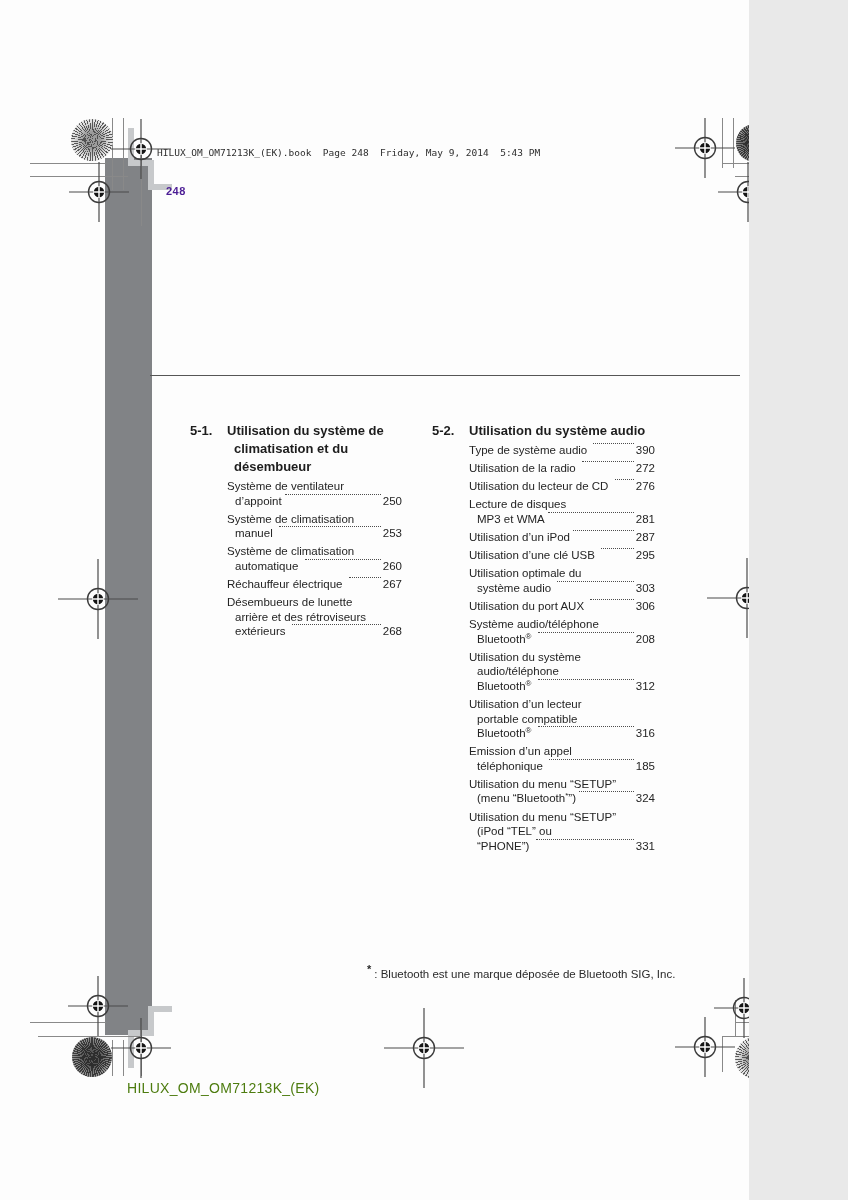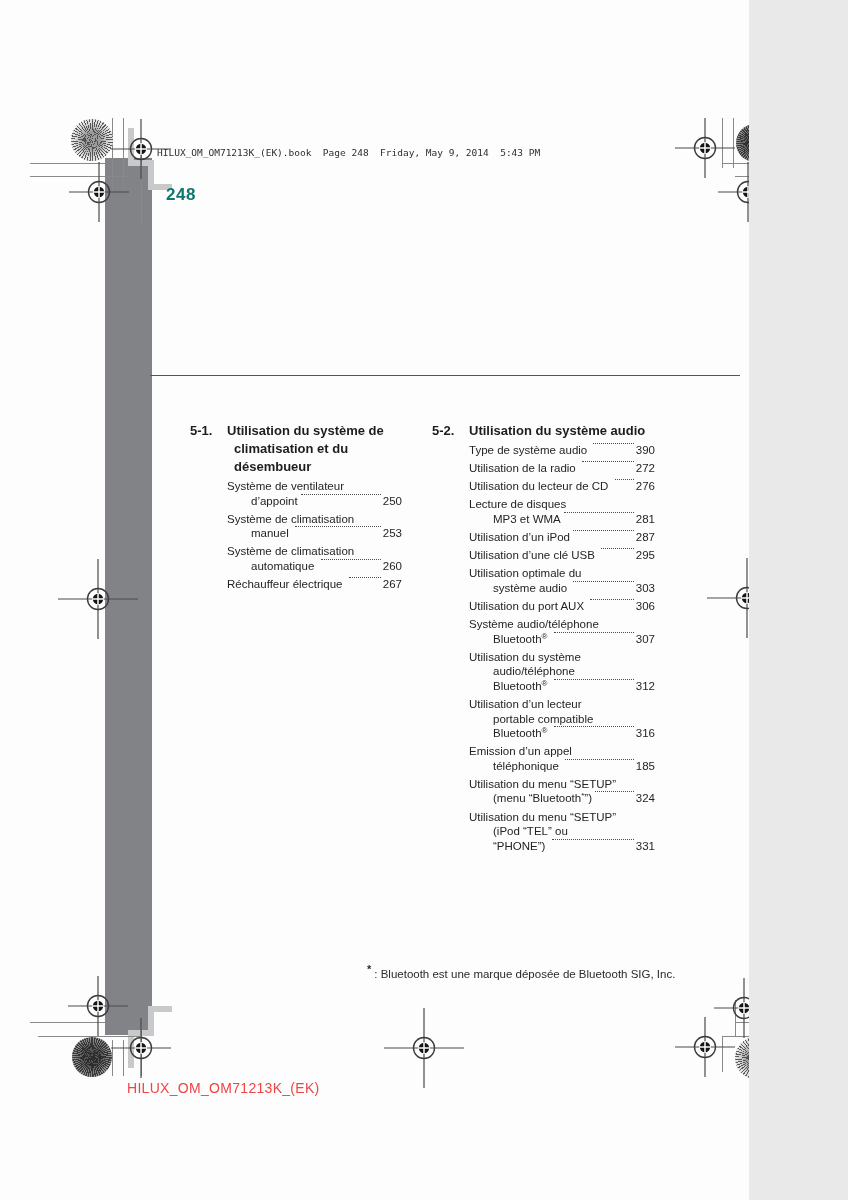--- a/index.html
+++ b/index.html
@@ -1,41 +1,41 @@
 <!DOCTYPE html>
 <html><head>
 <meta charset="utf-8">
 <style>
   html,body{margin:0;padding:0;background:#e9e9e9;}
   .page{position:relative;width:749px;height:1200px;background:#fdfdfd;overflow:hidden;
         font-family:"Liberation Sans",sans-serif;color:#2a2a2a;}
   .sidebar-band{position:absolute;left:105px;top:158px;width:47px;height:877px;background:#818386;}
   .header-line{position:absolute;left:157px;top:147px;font-family:"DejaVu Sans Mono",monospace;
                font-size:9.5px;line-height:12px;color:#2e2e2e;white-space:pre;}
-  .page-number{position:absolute;left:166px;top:185px;font-size:17px;font-weight:bold;
-               letter-spacing:.5px;color:#0f766e;}
+  .page-number{position:absolute;left:166px;top:185px;font-size:11px;font-weight:bold;
+               letter-spacing:.5px;color:#4c1d95;}
   .divider{position:absolute;left:150px;top:375px;width:590px;height:1px;background:#565656;}
   .toc{position:absolute;left:190px;top:422px;display:flex;gap:30px;}
   .toc-column{width:212px;}
   .toc-column.right{width:223px;}
   .toc-heading{display:flex;font-weight:bold;font-size:13px;line-height:18px;margin-bottom:3px;color:#1d1d1d;}
   .toc-num{flex:0 0 37px;}
   .toc-title{flex:1;}
   .toc-title .tl.cont{padding-left:7px;}
   .toc-entries{padding-left:37px;}
   .toc-entry{font-size:11.5px;line-height:14.6px;margin-bottom:3.5px;color:#242424;}
-  .toc-line.cont{padding-left:8px;margin-left:16px;}
+  .toc-line.cont{padding-left:8px;}
   .toc-line.with-page{display:flex;align-items:flex-start;}
   .line-text{flex:none;white-space:pre;}
   .leader{flex:1;border-bottom:1.6px dotted #4c4c4c;margin:0 2px 2px 3px;min-width:8px;}
   .pagenum{flex:none;}
   sup{font-size:8px;line-height:0;vertical-align:4px;}
   .footnote{position:absolute;left:367px;top:968px;font-size:11.5px;color:#2a2a2a;white-space:pre;}
   .footnote .fn-sym{font-size:11px;vertical-align:5px;margin-right:3px;font-weight:bold;}
-  .footer-line{position:absolute;left:127px;top:1080px;font-size:14px;color:#ef4444;letter-spacing:.3px;}
+  .footer-line{position:absolute;left:127px;top:1080px;font-size:14px;color:#4d7c0f;letter-spacing:.3px;}
   
   .xhair{position:absolute;pointer-events:none;}
   .tline{position:absolute;background:#898989;}
   .lgmark{position:absolute;background:#c7c9cb;}
   .pinwheel{position:absolute;border-radius:50%;}
   .pw-light{background:radial-gradient(circle,rgba(70,70,70,.45) 0 28%,rgba(0,0,0,0) 62%),
             repeating-conic-gradient(#5a5a5a 0deg 3deg,#e2e2e2 3deg 8deg);}
   .pw-dark{background:radial-gradient(circle,rgba(30,30,30,.5) 0 30%,rgba(0,0,0,0) 65%),
            repeating-conic-gradient(#3d3d3d 0deg 4deg,#909090 4deg 7deg);}
 </style>
@@ -118,20 +118,29 @@
               <span class="pagenum">260</span>
             </div>
           </div>
           <div class="toc-entry">
             <div class="toc-line with-page">
               <span class="line-text">Réchauffeur électrique </span>
               <span class="leader"></span>
               <span class="pagenum">267</span>
             </div>
           </div>
+          <div class="toc-entry">
+            <div class="toc-line"><span class="line-text">Désembueurs de lunette</span></div>
+            <div class="toc-line cont"><span class="line-text">arrière et des rétroviseurs</span></div>
+            <div class="toc-line cont with-page">
+              <span class="line-text">extérieurs </span>
+              <span class="leader"></span>
+              <span class="pagenum">268</span>
+            </div>
+          </div>
         </div>
       </div>
       <div class="toc-column right">
         <div class="toc-heading">
           <div class="toc-num">5-2.</div>
           <div class="toc-title">
             <div class="tl">Utilisation du système audio</div>
           </div>
         </div>
         <div class="toc-entries">
@@ -191,21 +200,21 @@
               <span class="line-text">Utilisation du port AUX </span>
               <span class="leader"></span>
               <span class="pagenum">306</span>
             </div>
           </div>
           <div class="toc-entry">
             <div class="toc-line"><span class="line-text">Système audio/téléphone</span></div>
             <div class="toc-line cont with-page">
               <span class="line-text">Bluetooth<sup>®</sup> </span>
               <span class="leader"></span>
-              <span class="pagenum">307</span>
+              <span class="pagenum">208</span>
             </div>
           </div>
           <div class="toc-entry">
             <div class="toc-line"><span class="line-text">Utilisation du système</span></div>
             <div class="toc-line cont"><span class="line-text">audio/téléphone</span></div>
             <div class="toc-line cont with-page">
               <span class="line-text">Bluetooth<sup>®</sup> </span>
               <span class="leader"></span>
               <span class="pagenum">312</span>
             </div>

